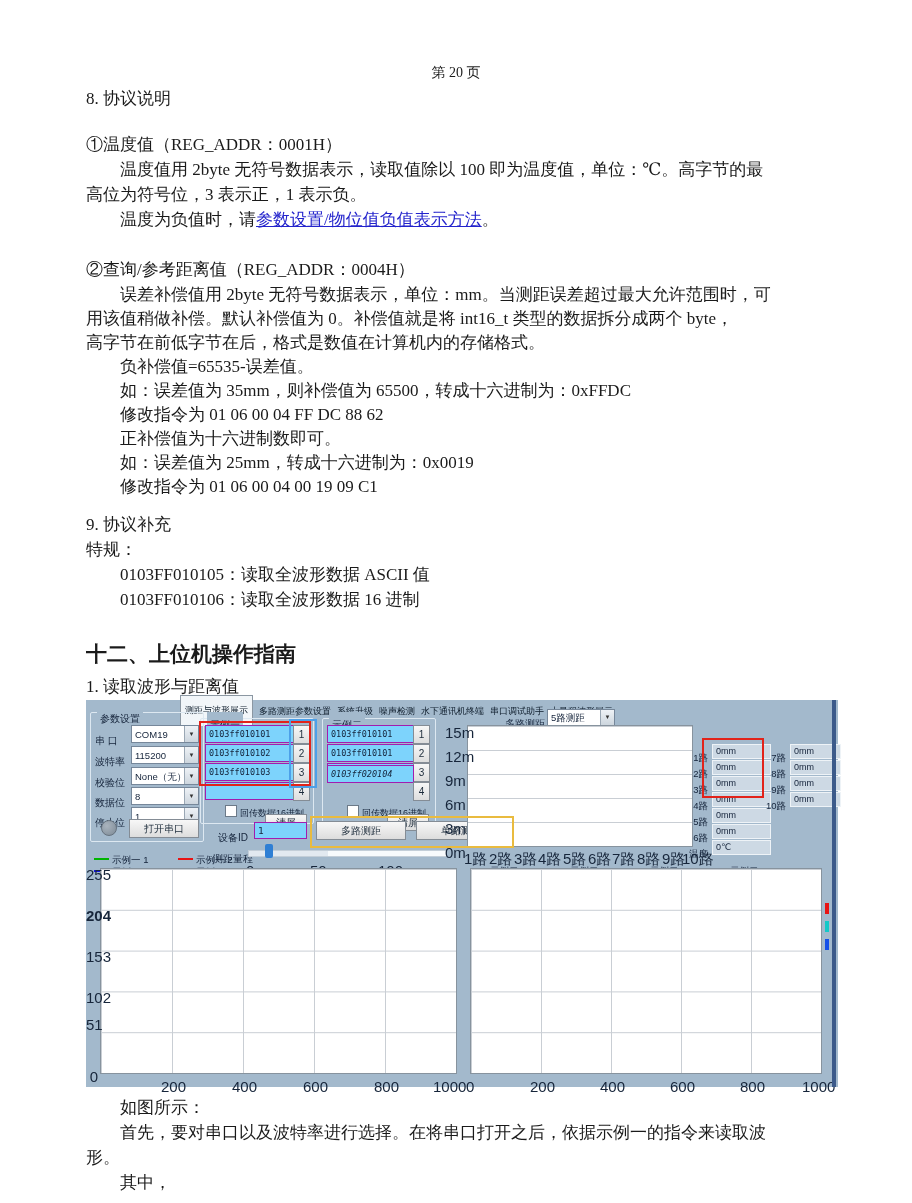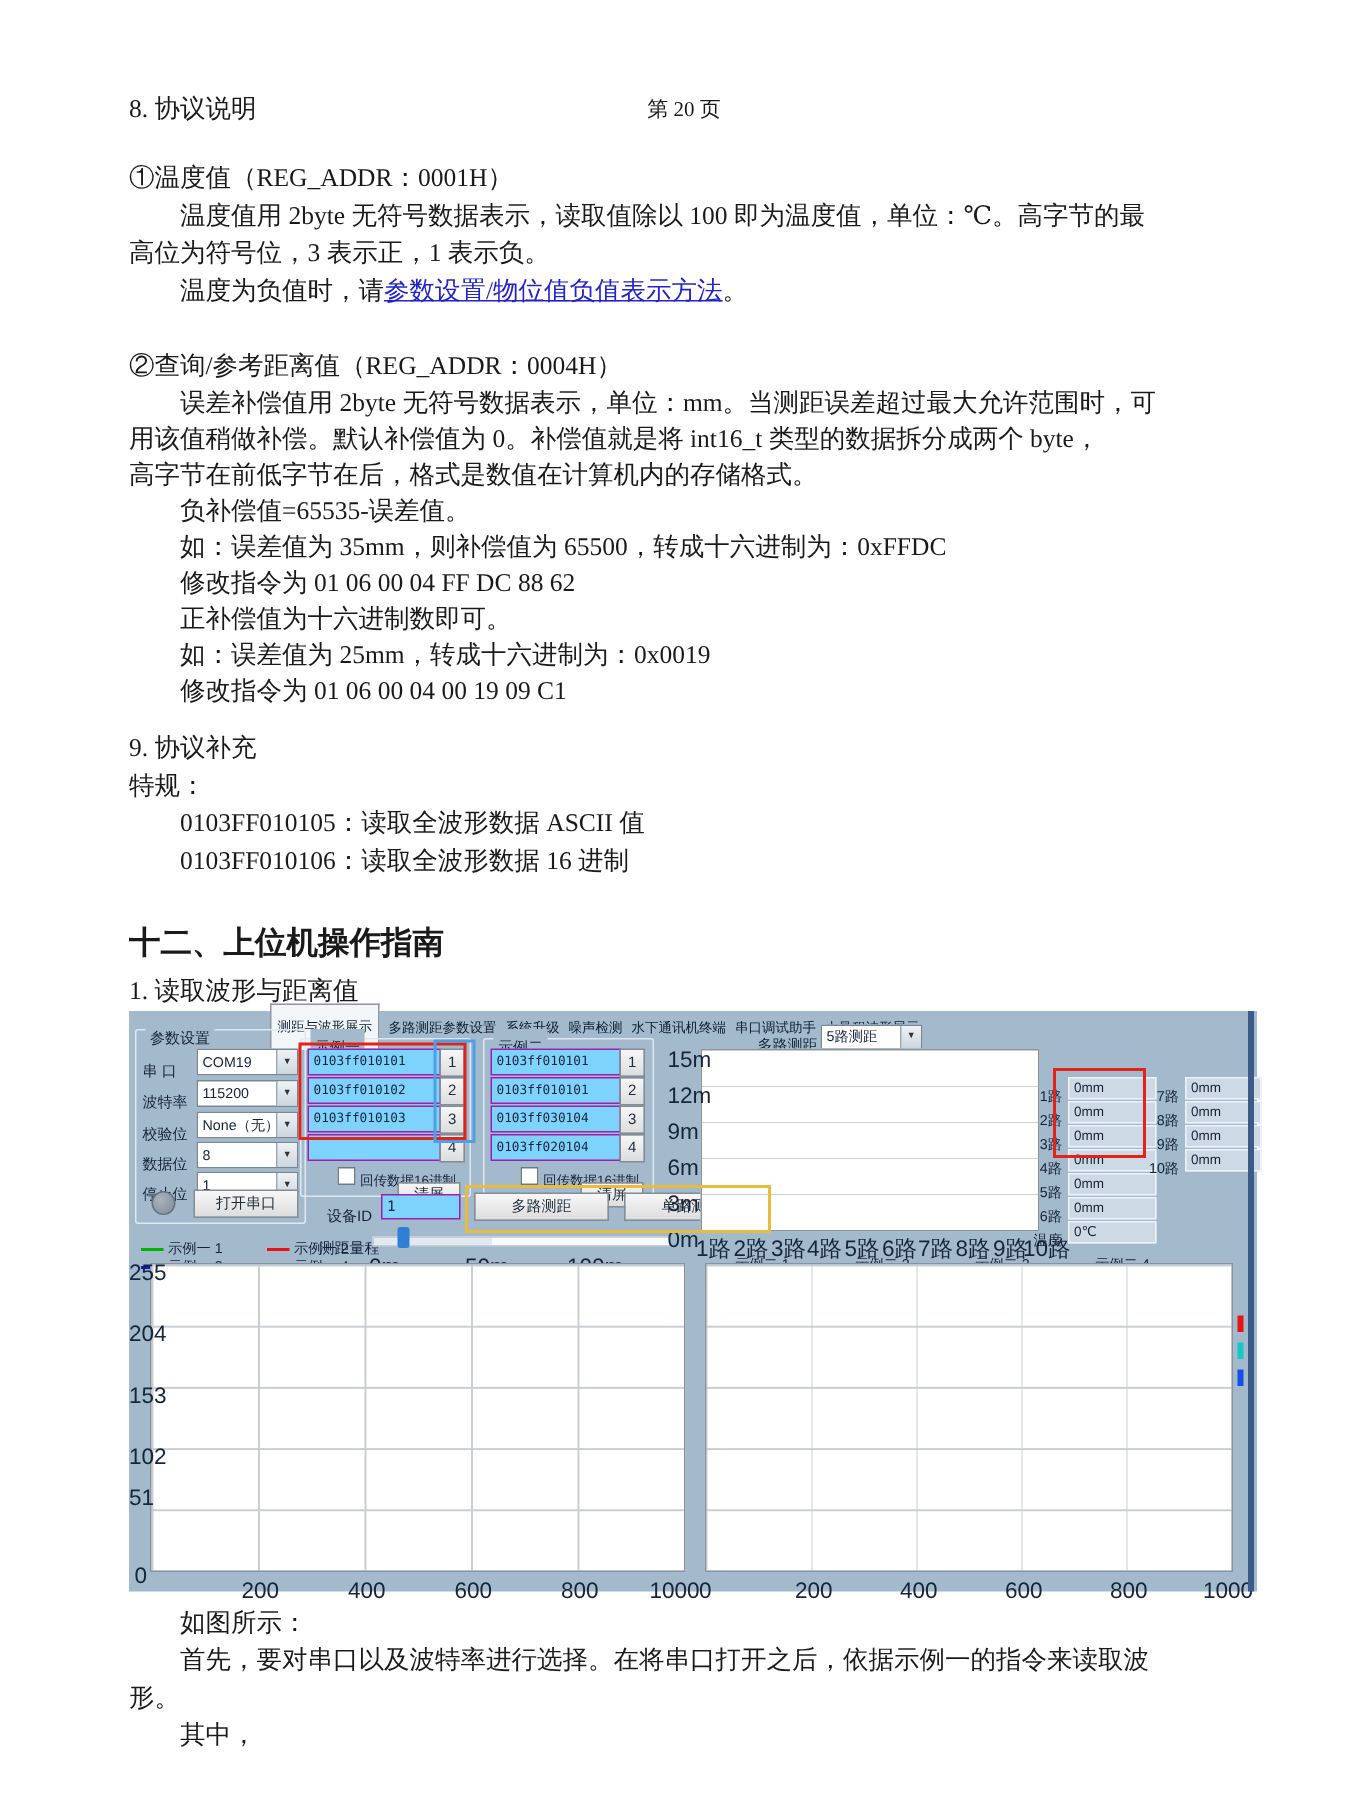--- a/index.html
+++ b/index.html
@@ -1,20 +1,20 @@
 <!DOCTYPE html>
 <html><head>
 <meta charset="utf-8">
 <style>
   html,body{margin:0;padding:0;}
   body{width:912px;height:1203px;position:relative;background:#fff;overflow:hidden;
        font-family:"Liberation Serif","DejaVu Serif",serif;color:#1a1a1a;}
   .abs{position:absolute;}
   .hdr{position:absolute;top:64px;left:0;width:912px;text-align:center;font-size:14px;}
-  .doc{padding:60px 30px 0 86px;font-size:17px;line-height:25px;}
+  .doc{padding:86px 30px 0 86px;font-size:17px;line-height:25px;}
   .ln{height:25px;white-space:nowrap;}
   .ln24{height:24px;white-space:nowrap;}
   .ind{padding-left:34px;}
   .gap21{height:21px}.gap25{height:25px}.gap14{height:14px}.gap26{height:26px}
   .h12{font-size:21px;font-weight:bold;height:36px;line-height:32px;}
   .sub{height:24px;}
   a.doclink{color:#2323cc;text-decoration:underline;cursor:pointer;}
   
   .ui{position:relative;width:752px;height:387px;background:#a3b9cc;margin-top:2px;
       font-family:"Liberation Sans","DejaVu Sans",sans-serif;color:#14233a;font-size:10px;}
@@ -134,21 +134,21 @@
     </div>
 
     <div class="abs grp" style="left:236px;top:18px;width:112px;height:104px;">
       <span class="gtitle abs">示例二</span>
       <div class="abs tbx" style="left:4px;top:6px;width:82px;height:16px;">0103ff010101</div>
       <div class="abs btn" style="left:90px;top:6px;width:15px;height:17px;">1</div>
       <div class="abs tbx" style="left:4px;top:25px;width:82px;height:16px;">0103ff010101</div>
       <div class="abs btn" style="left:90px;top:25px;width:15px;height:17px;">2</div>
       <div class="abs tbx" style="left:4px;top:44px;width:82px;height:16px;">0103ff030104</div>
       <div class="abs btn" style="left:90px;top:44px;width:15px;height:17px;">3</div>
-      <div class="abs tbx" style="left:4px;top:63px;width:82px;height:16px;">0103ff020104</div>
+      <div class="abs tbx" style="left:4px;top:46px;width:82px;height:16px;font-style:italic;">0103ff020104</div>
       <div class="abs btn" style="left:90px;top:63px;width:15px;height:17px;">4</div>
       <span class="abs" style="left:24px;top:82px;"><span class="cbx"></span><span class="cblbl">回传数据16进制</span></span>
       <div class="abs btn" style="left:64px;top:95px;width:40px;height:15px;">清屏</div>
     </div>
 
     <span class="abs uilabel" style="left:132px;top:125px;">设备ID</span>
     <div class="abs tbx" style="left:168px;top:122px;width:48px;height:15px;font-size:9.5px;">1</div>
     <div class="abs btn" style="left:230px;top:121px;width:88px;height:17px;">多路测距</div>
     <div class="abs btn" style="left:330px;top:121px;width:88px;height:17px;">单路测距</div>
 
@@ -210,21 +210,21 @@
     <div class="abs rbx" style="left:704px;top:60px;width:46px;height:13px;">0mm</div>
     <span class="abs rlab" style="left:680px;top:77px;width:20px;">9路</span>
     <div class="abs rbx" style="left:704px;top:76px;width:46px;height:13px;">0mm</div>
     <span class="abs rlab" style="left:680px;top:93px;width:20px;">10路</span>
     <div class="abs rbx" style="left:704px;top:92px;width:46px;height:13px;">0mm</div>
     <span class="abs rlab" style="left:602px;top:141px;width:20px;">温度</span>
     <div class="abs rbx" style="left:626px;top:140px;width:54px;height:13px;">0℃</div>
 
     <div class="abs chart" style="left:14px;top:168px;width:355px;height:204px;background-image:linear-gradient(to right,#c9ced4 1px,transparent 1px),linear-gradient(to bottom,#c9ced4 1px,transparent 1px);background-size:71px 40.8px;"></div>
     <span class="abs tick" style="left:0;top:162px;width:12px;text-align:right;">255</span>
-    <span class="abs tick" style="left:0;top:203px;width:12px;text-align:left;">204</span>
+    <span class="abs tick" style="left:0;top:203px;width:12px;text-align:left;font-weight:bold;">204</span>
     <span class="abs tick" style="left:0;top:244px;width:12px;text-align:right;">153</span>
     <span class="abs tick" style="left:0;top:285px;width:12px;text-align:right;">102</span>
     <span class="abs tick" style="left:0;top:312px;width:12px;text-align:right;">51</span>
     <span class="abs tick" style="left:0;top:364px;width:12px;text-align:right;">0</span>
     <span class="abs tick" style="left:75px;top:374px;width:20px;text-align:center;">200</span>
     <span class="abs tick" style="left:146px;top:374px;width:20px;text-align:center;">400</span>
     <span class="abs tick" style="left:217px;top:374px;width:20px;text-align:center;">600</span>
     <span class="abs tick" style="left:288px;top:374px;width:20px;text-align:center;">800</span>
     <span class="abs tick" style="left:347px;top:374px;width:26px;text-align:center;">1000</span>
 

